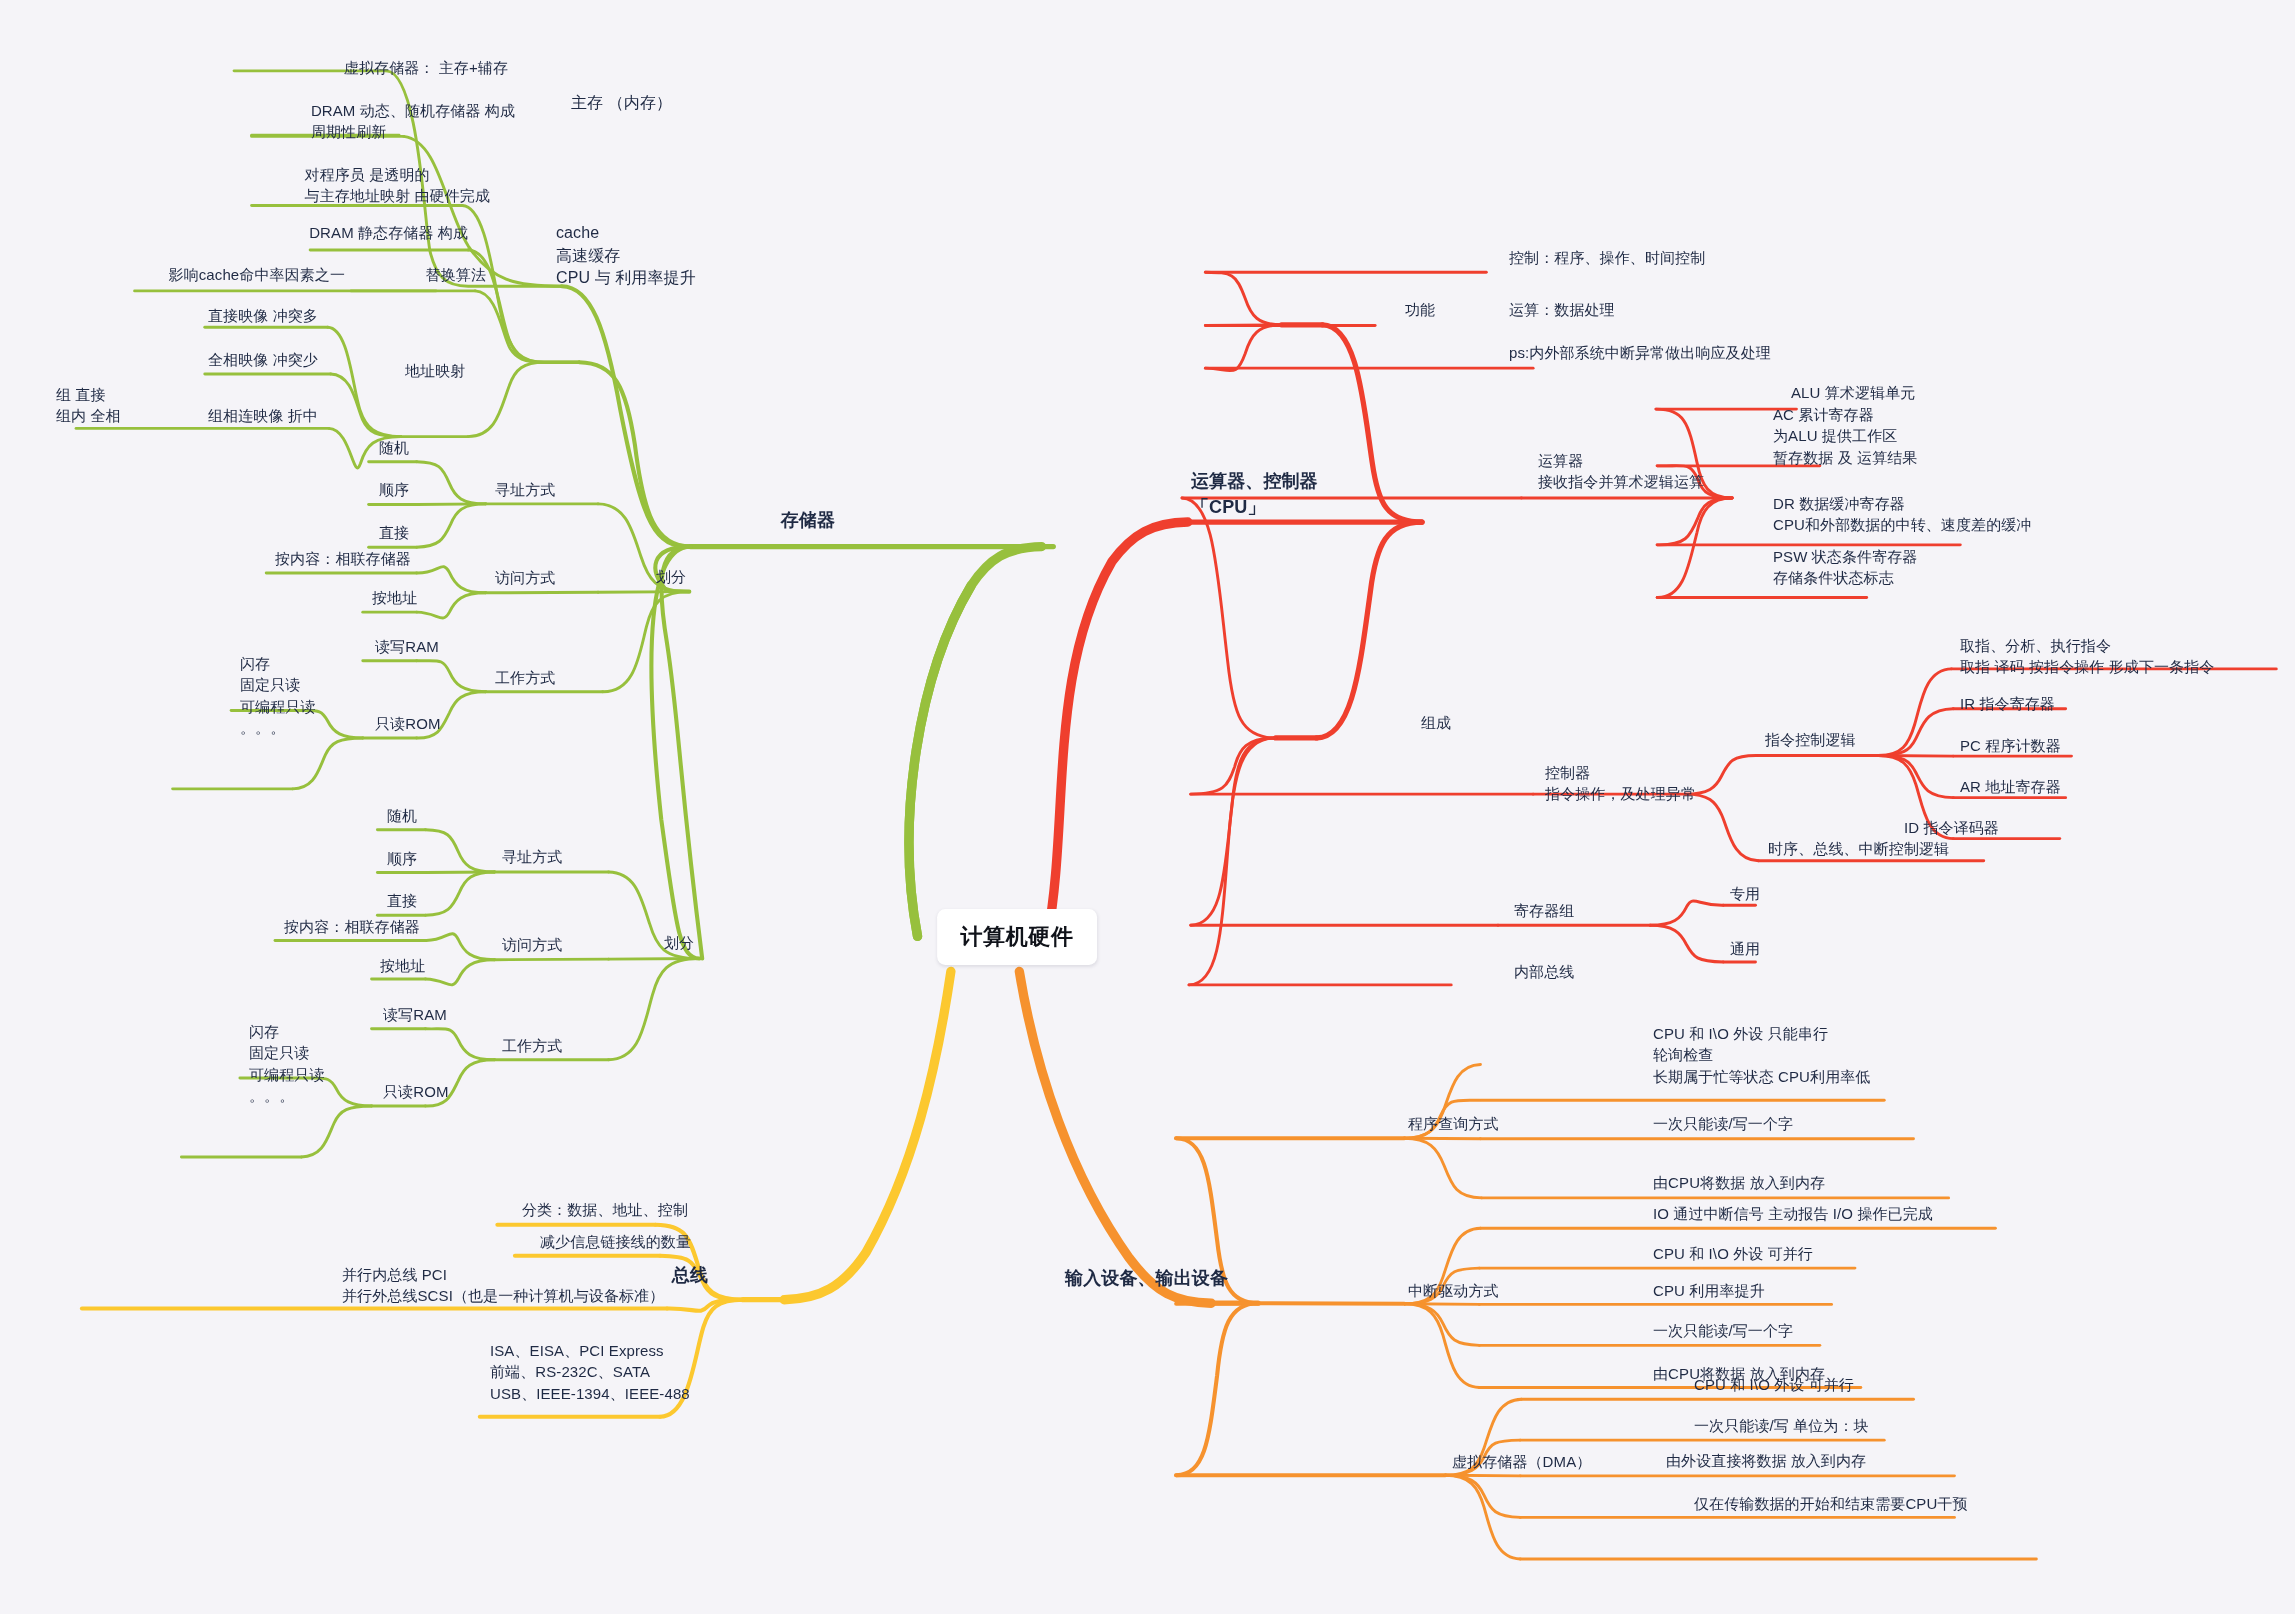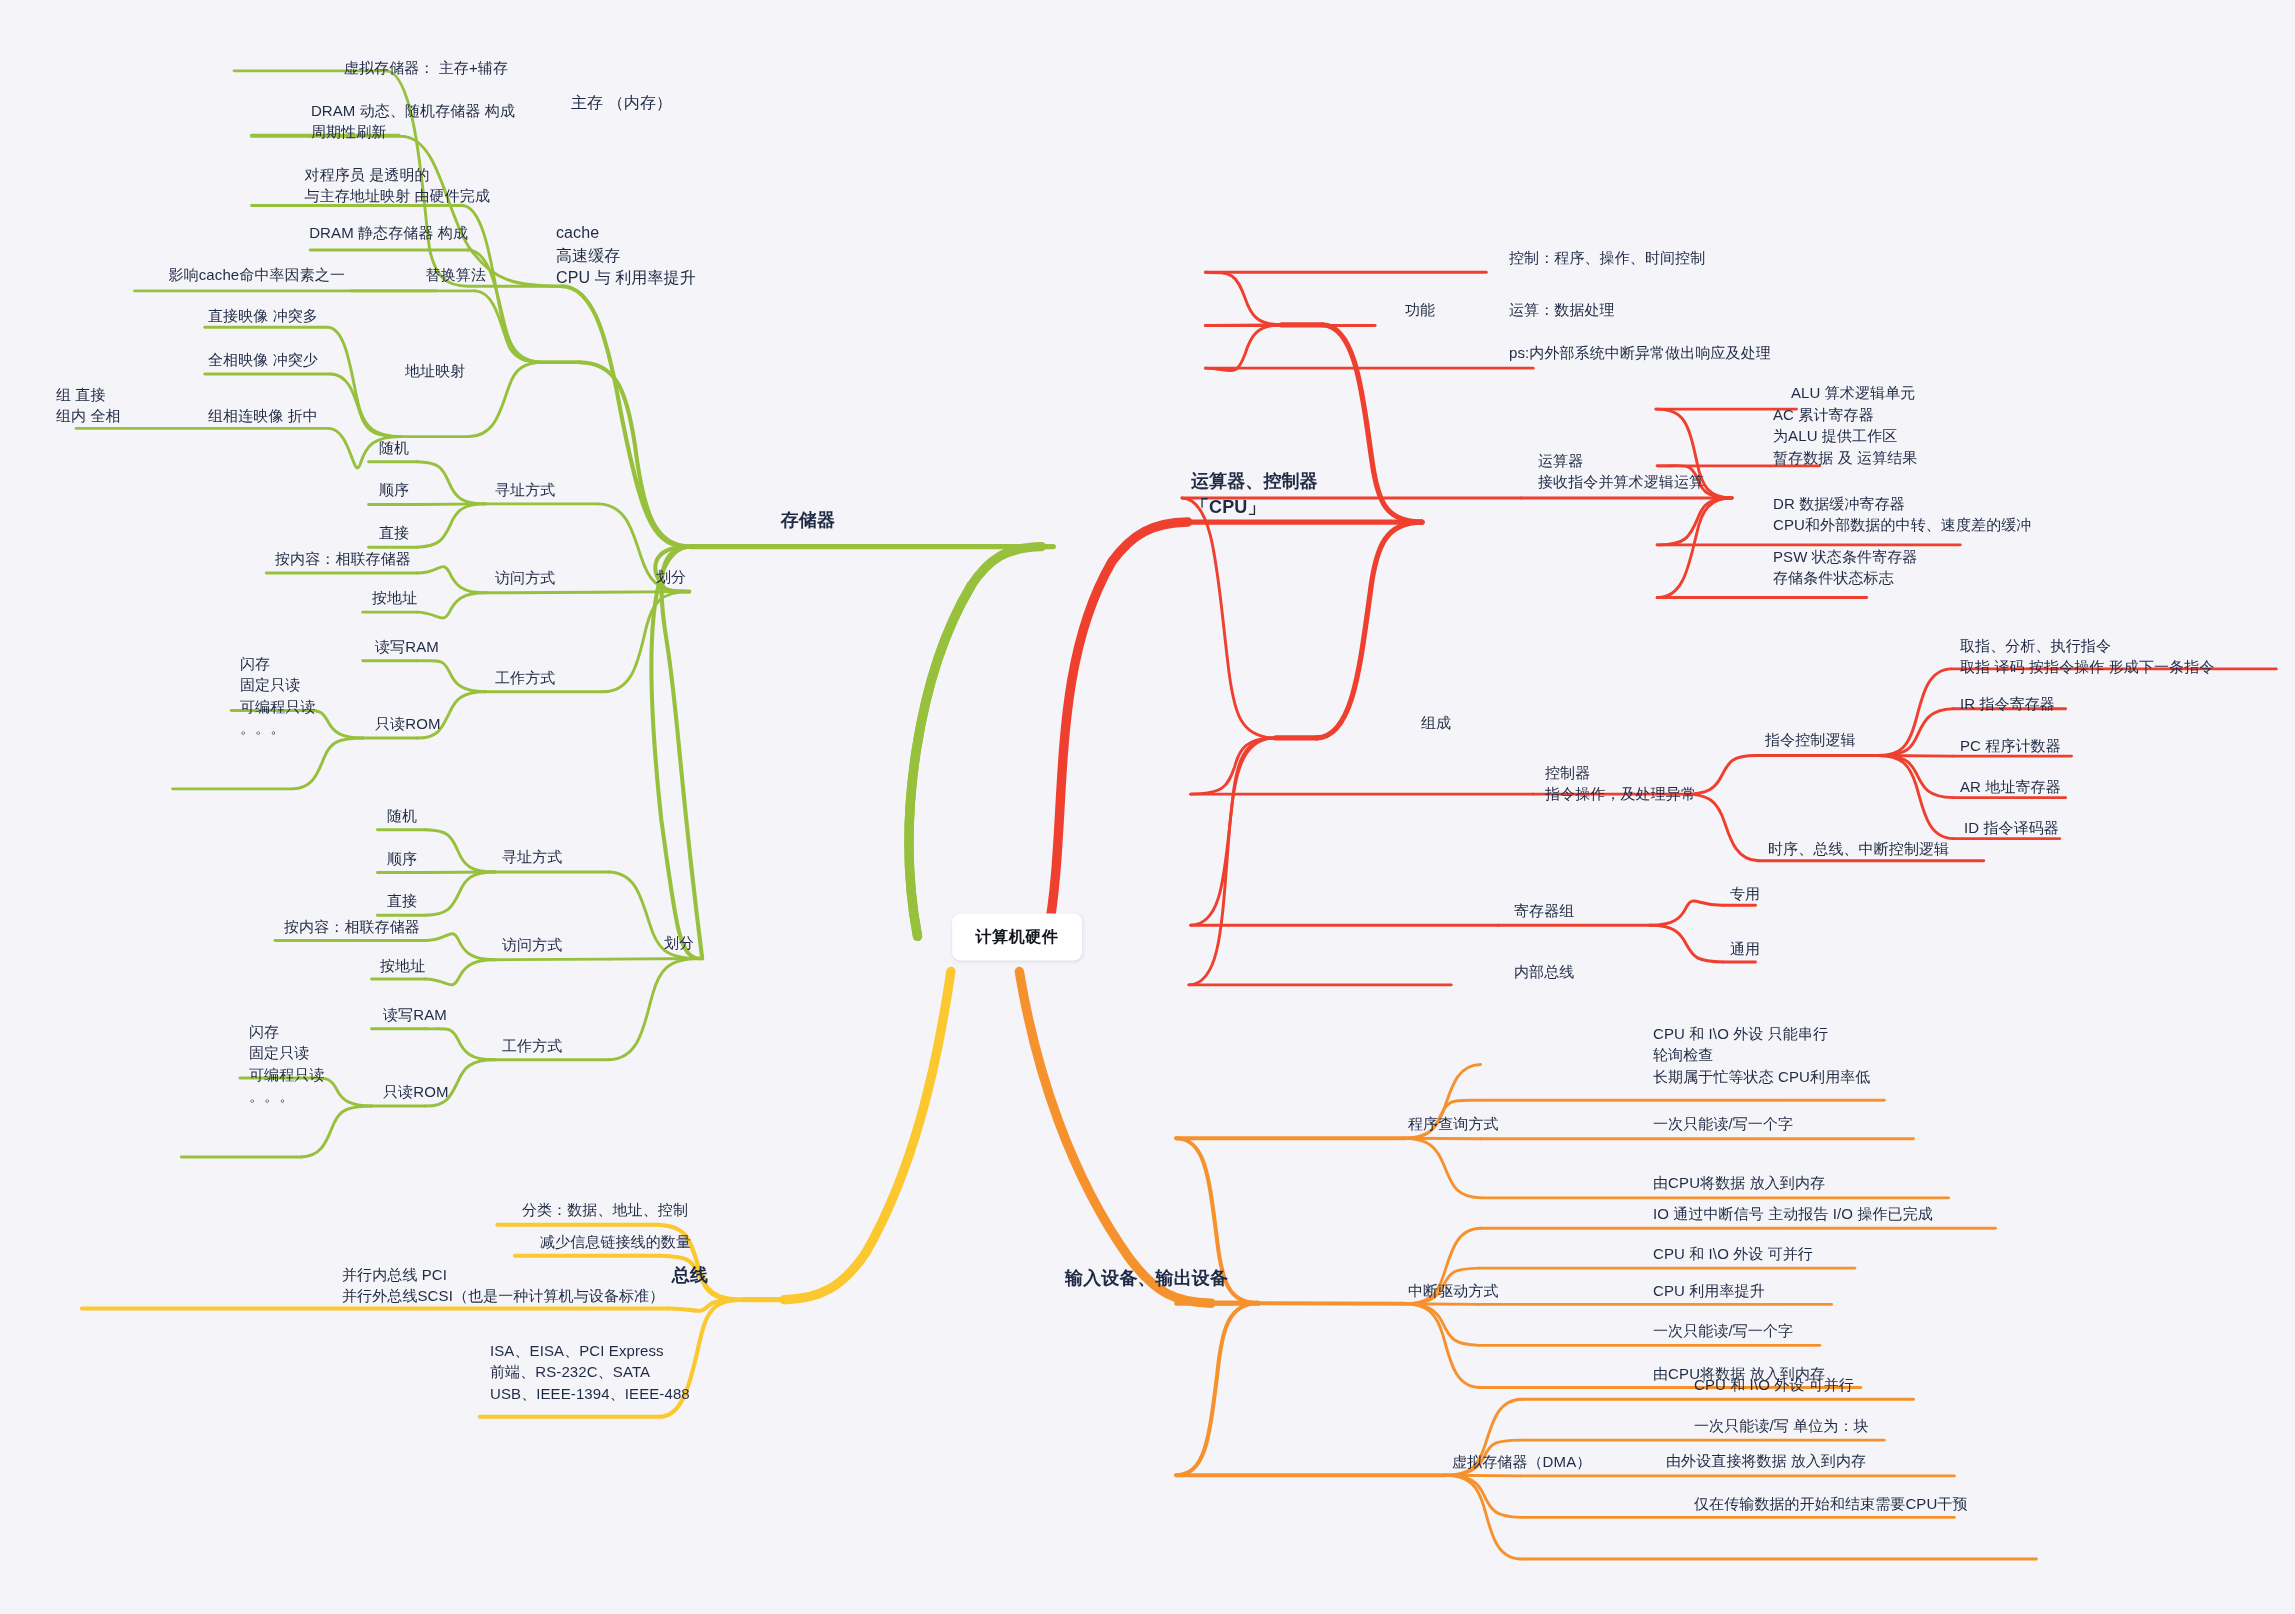--- a/index.html
+++ b/index.html
@@ -25,21 +25,21 @@
   .node.l  {transform:translate(-100%,-50%);}       
   .lvl1{font-size:18px;font-weight:bold;}
   .lvl2{font-size:16px;}
   .lvl3{font-size:15px;}
   .root{
     position:absolute;
     transform:translate(-50%,-50%);
     background:#ffffff;
     border-radius:8.2px;
     padding:13px 23.4px;
-    font-size:16px;
+    font-size:22px;
     font-weight:bold;
     color:#10131a;
     box-shadow:0 1.2px 3.5px rgba(25,30,60,.10);
     letter-spacing:0.6px;
     white-space:pre;
   }
 </style>
 </head>
 <body>
 
@@ -353,21 +353,21 @@
 存储条件状态标志</div>
 
   <div class="node r lvl3" style="left:1545px;top:783px;">控制器
 指令操作，及处理异常</div>
   <div class="node r lvl3" style="left:1765px;top:740px;">指令控制逻辑</div>
   <div class="node r lvl3" style="left:1960px;top:656px;">取指、分析、执行指令
 取指 译码 按指令操作 形成下一条指令</div>
   <div class="node r lvl3" style="left:1960px;top:704px;">IR 指令寄存器</div>
   <div class="node r lvl3" style="left:1960px;top:746px;">PC 程序计数器</div>
   <div class="node r lvl3" style="left:1960px;top:787px;">AR 地址寄存器</div>
-  <div class="node r lvl3" style="left:1964px;top:828px;">ID 指令译码器</div>
+  <div class="node r lvl3" style="left:1904px;top:828px;">ID 指令译码器</div>
   <div class="node r lvl3" style="left:1768px;top:849px;">时序、总线、中断控制逻辑</div>
 
   <div class="node r lvl3" style="left:1514px;top:911px;">寄存器组</div>
   <div class="node r lvl3" style="left:1730px;top:894px;">专用</div>
   <div class="node r lvl3" style="left:1730px;top:949px;">通用</div>
   <div class="node r lvl3" style="left:1514px;top:972px;">内部总线</div>
 
   <div class="node l lvl1" style="left:708px;top:1276px;">总线</div>
   <div class="node l lvl3" style="left:688px;top:1210px;">分类：数据、地址、控制</div>
   <div class="node l lvl3" style="left:691px;top:1242px;">减少信息链接线的数量</div>

